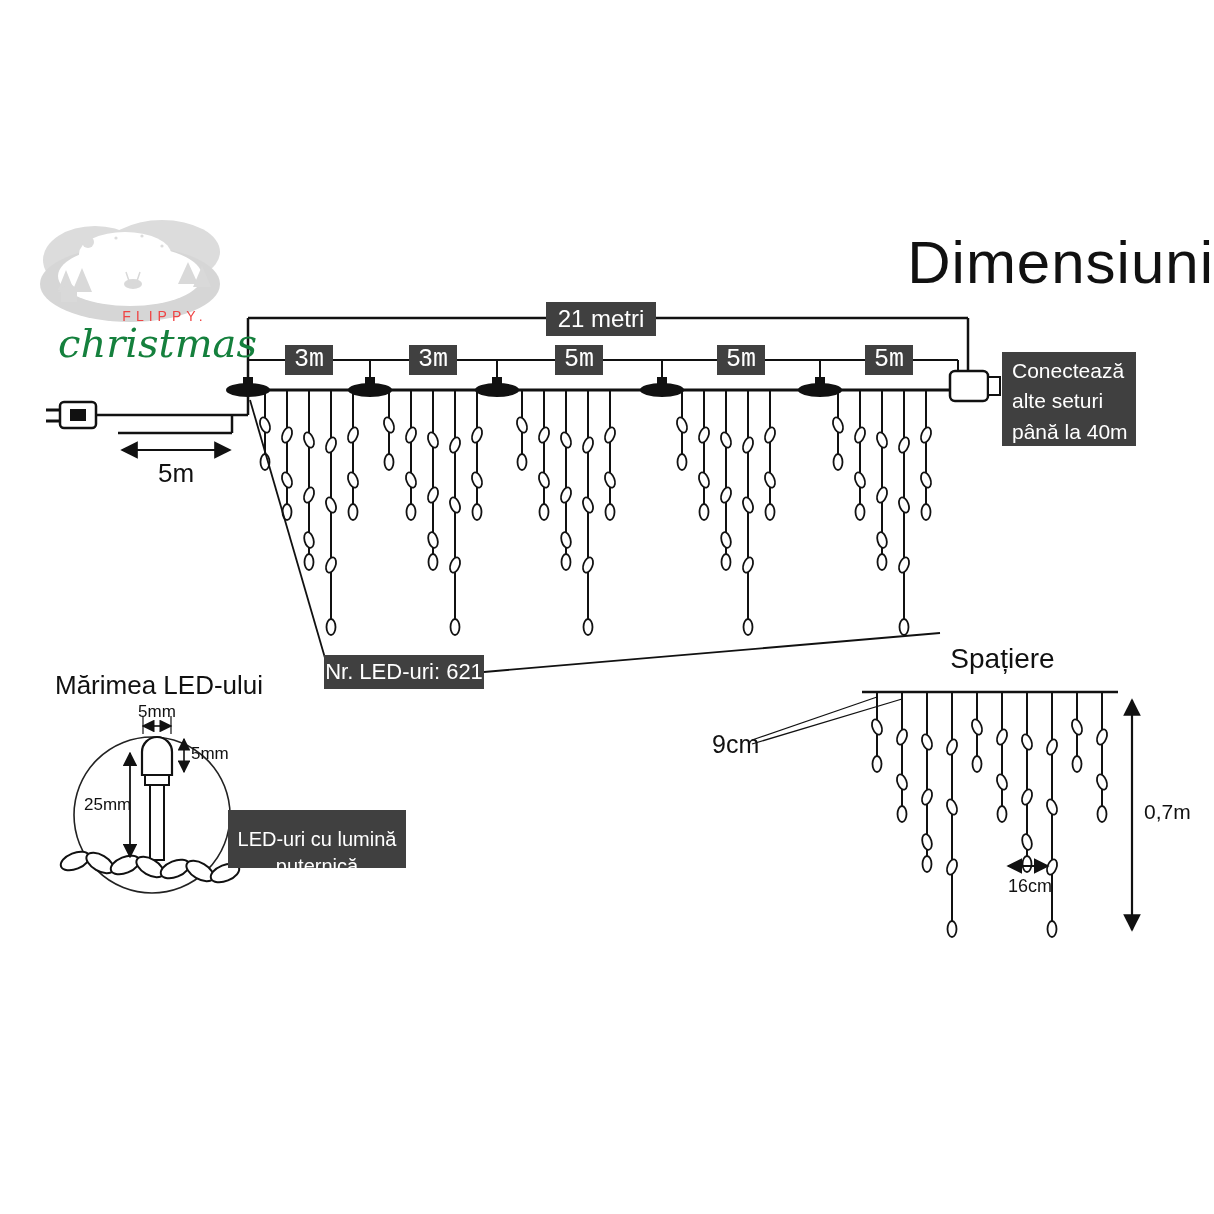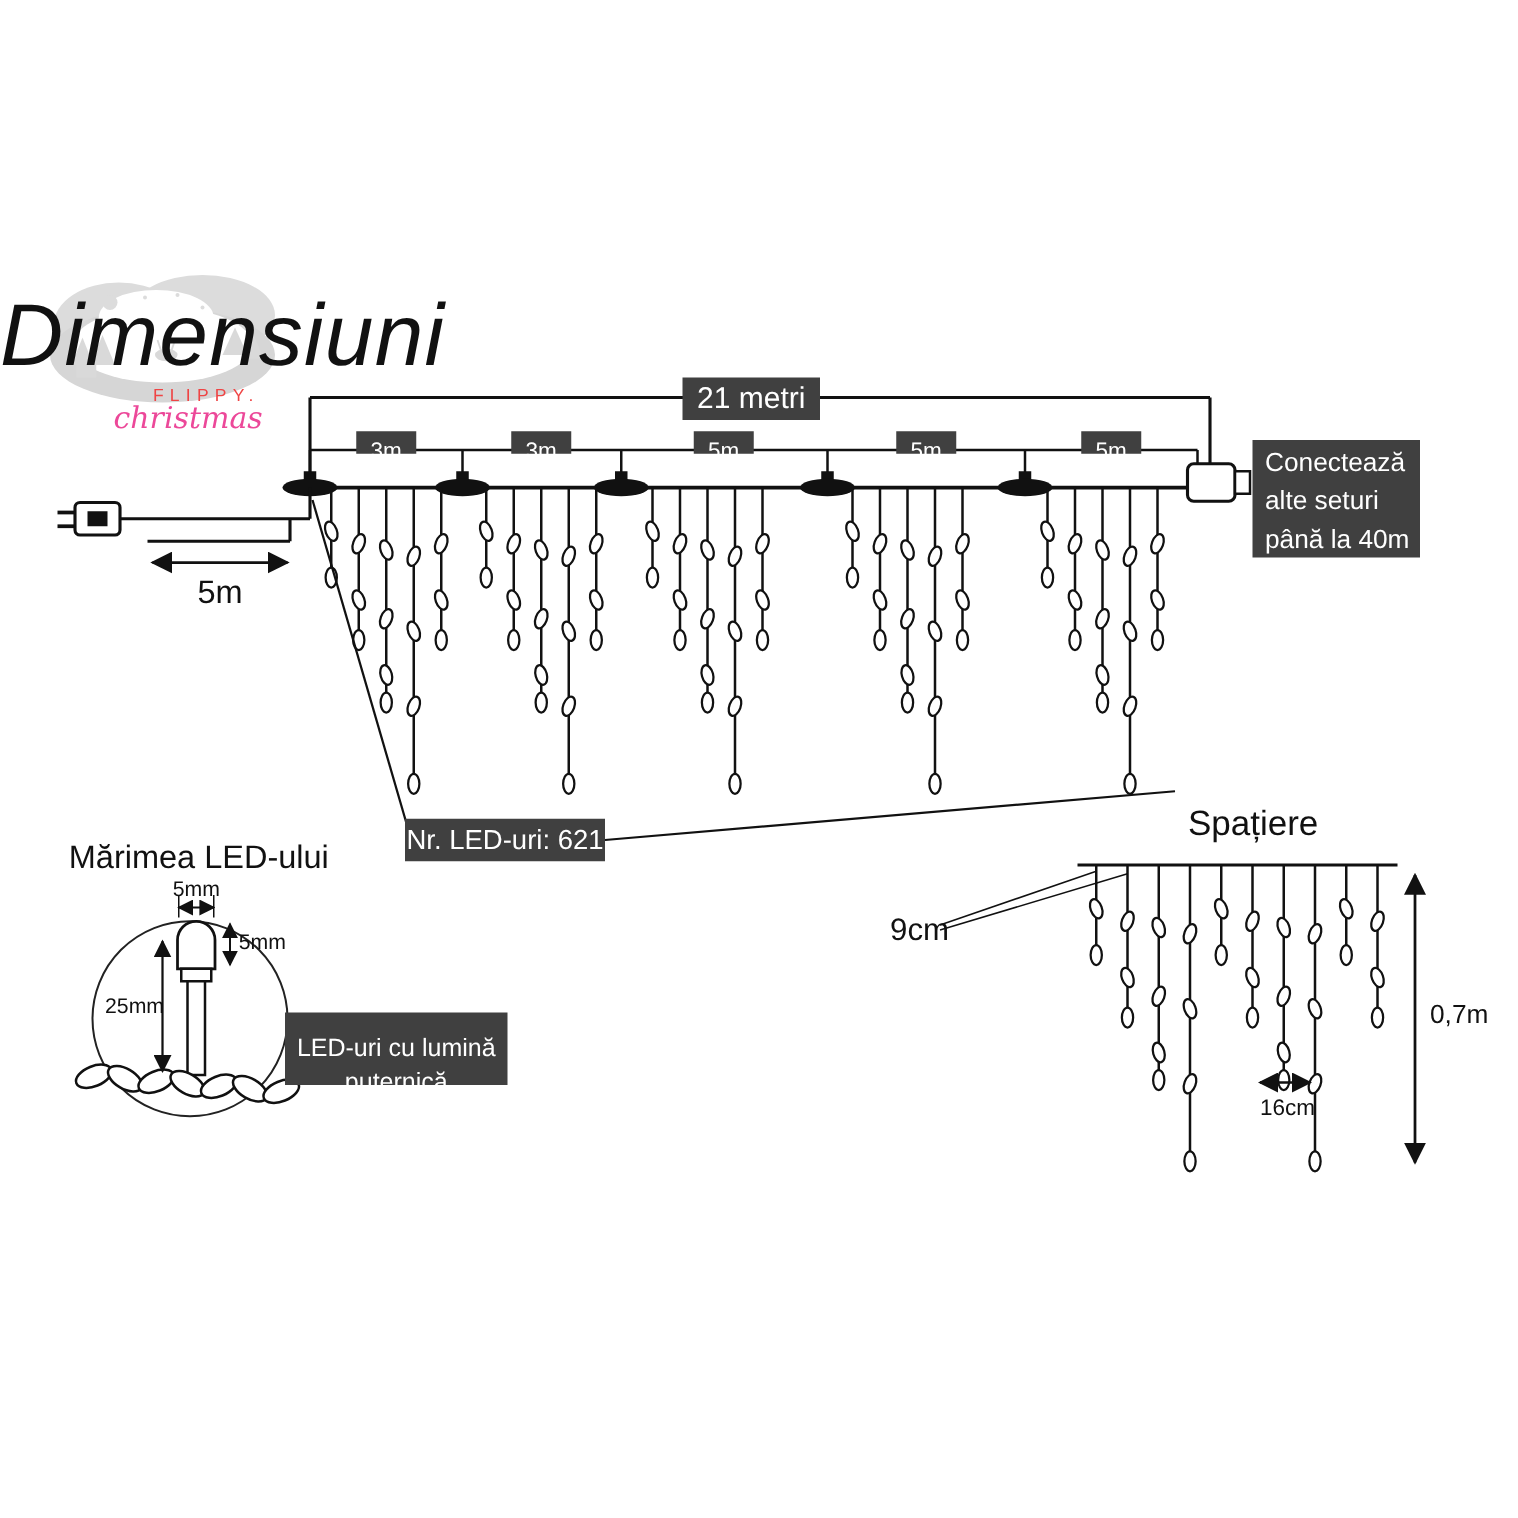--- a/index.html
+++ b/index.html
@@ -1,40 +1,40 @@
 <!DOCTYPE html>
 <html><head>
 <meta charset="utf-8">
 <style>
   html,body{margin:0;padding:0;background:#fff;}
   #stage{position:relative;width:1214px;height:1214px;background:#fff;overflow:hidden;
          font-family:"Liberation Sans",sans-serif;color:#111;}
   .abs{position:absolute;}
   .blackbox{background:#404040;color:#fff;text-align:center;}
   .lbl{color:#111;}
-  #title{left:0;top:228px;width:1214px;text-align:left;font-size:70px;letter-spacing:1px;font-style:italic;}
+  #title{left:0;top:228px;width:1214px;text-align:right;font-size:60px;letter-spacing:1px;}
   #box21{left:546px;top:302px;width:110px;height:34px;line-height:34px;font-size:24px;}
-  .secbox{top:345px;width:48px;height:18px;line-height:30px;font-size:18px;}
+  .secbox{top:345px;width:48px;height:30px;line-height:30px;font-size:25px;font-family:Liberation Mono, monospace;}
   #sec0{left:285px;} #sec1{left:409px;} #sec2{left:555px;} #sec3{left:717px;} #sec4{left:865px;}
   #connectbox{left:1002px;top:352px;width:134px;height:94px;font-size:21px;line-height:1.45;
               text-align:left;padding:4px 0 0 10px;box-sizing:border-box;}
   #leadlabel{left:120px;top:458px;width:112px;text-align:center;font-size:26px;}
   #ledcount{left:324px;top:655px;width:160px;height:34px;line-height:34px;font-size:22px;}
   #ledsizetitle{left:55px;top:670px;font-size:26px;}
   #ledw{left:133px;top:702px;width:48px;text-align:center;font-size:17px;}
   #ledh{left:191px;top:744px;font-size:17px;}
   #ledl{left:84px;top:795px;font-size:17px;}
   #ledinfo{left:228px;top:810px;width:178px;height:58px;font-size:20px;line-height:27px;padding-top:16px;box-sizing:border-box;}
   #spacingtitle{left:940px;top:643px;width:125px;text-align:center;font-size:28px;}
   #gap9{left:712px;top:730px;font-size:25px;}
   #gap16{left:1004px;top:876px;width:52px;text-align:center;font-size:18px;}
   #droplen{left:1144px;top:800px;font-size:21px;}
   #footer{left:0;top:958px;width:1214px;text-align:center;font-size:27px;}
   #logobrand{left:113px;top:308px;width:104px;text-align:center;font-size:14px;letter-spacing:5px;color:#ef4444;}
-  #logosub{left:58px;top:320px;width:185px;text-align:center;font-size:24px;color:#ec4899;
+  #logosub{left:58px;top:320px;width:185px;text-align:center;font-size:40px;color:#15803d;
            font-family:"DejaVu Serif",serif;font-style:italic;}
   svg{position:absolute;left:0;top:0;}
 </style>
 </head>
 <body>
 
 <div id="stage">
 
   <svg width="1214" height="1214" viewBox="0 0 1214 1214">
     <defs>

